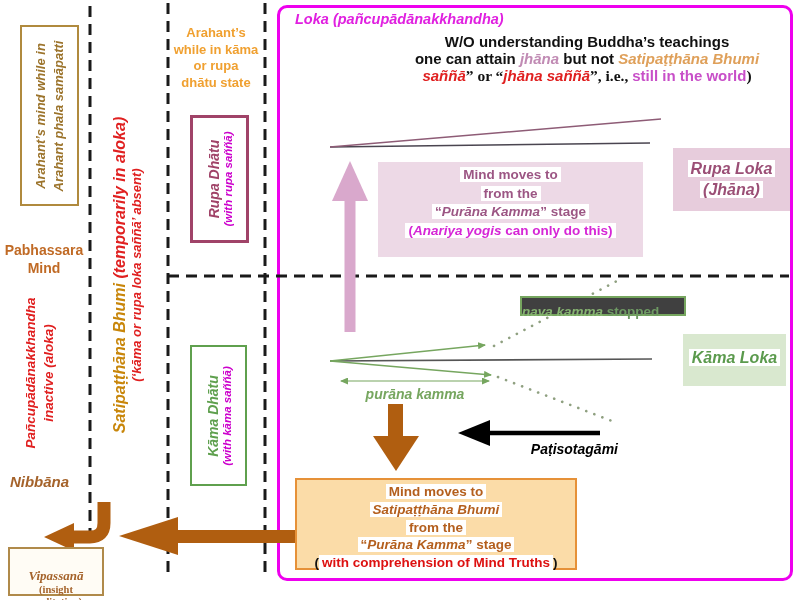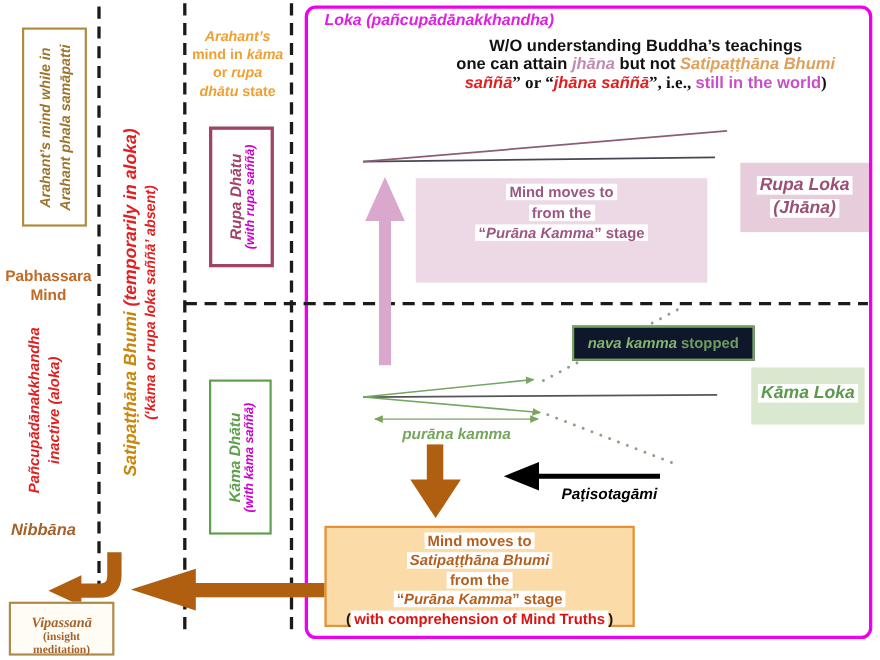--- a/index.html
+++ b/index.html
@@ -17,33 +17,33 @@
   .arahant-box{left:20px;top:25px;width:55px;height:177px;border:2px solid #B08A3E;}
   .arahant-box .rot{font:italic bold 13px "Liberation Sans",sans-serif;color:#9C742C;line-height:1.35;}
   .pabhassara{left:0;top:241px;width:88px;text-align:center;
       font:bold 14px "Liberation Sans",sans-serif;color:#C06A25;line-height:1.3;}
   .pancu{left:8px;top:280px;width:64px;height:185px;}
   .pancu .rot{font:italic bold 13.5px "Liberation Sans",sans-serif;color:#E02020;line-height:1.3;}
   .nibbana{left:2px;top:473px;width:75px;text-align:center;
       font:italic bold 15px "Liberation Sans",sans-serif;color:#A5632B;}
   .vip-box{left:8px;top:547px;width:96px;height:49px;border:2px solid #B08A4A;
       background:#FFFCF5;text-align:center;color:#A5632B;
-      font-family:"Liberation Serif",serif;padding-top:9px;box-sizing:border-box;}
+      font-family:"Liberation Serif",serif;padding-top:19px;box-sizing:border-box;}
   .vip-title{font:italic bold 13px "Liberation Serif",serif;}
   .vip-sub{font:bold 10.5px "Liberation Serif",serif;line-height:1.15;}
   
   .bhumi{left:92px;top:65px;width:70px;height:420px;}
   .bhumi .rot{line-height:1.25;}
   .bhumi-l1{font:italic bold 16px "Liberation Sans",sans-serif;}
   .bhumi-l1 .gold{color:#C8860A;} .bhumi-l1 .red{color:#E02020;}
   .bhumi-l2{font:italic bold 13px "Liberation Sans",sans-serif;color:#E02020;}
   
   .dhatu-note{left:168px;top:25px;width:96px;text-align:center;
       font:bold 13px "Liberation Sans",sans-serif;color:#F0A030;line-height:1.28;}
-  .dhatu-note .it{font-style:italic;}
+  .dhatu-note .it{}
   .rupa-dhatu{left:190px;top:115px;width:53px;height:122px;border:3px solid #A04368;}
   .rupa-dhatu .rot{line-height:1.25;}
   .rd-name{font:italic bold 14px "Liberation Sans",sans-serif;color:#A04368;}
   .rd-paren{font:italic bold 11.5px "Liberation Sans",sans-serif;color:#CC00CC;}
   .kama-dhatu{left:190px;top:345px;width:53px;height:137px;border:2.5px solid #5FA04E;}
   .kama-dhatu .rot{line-height:1.25;}
   .kd-name{font:italic bold 14px "Liberation Sans",sans-serif;color:#5FA04E;}
   .kd-paren{font:italic bold 11.5px "Liberation Sans",sans-serif;color:#CC00CC;}
   
   .loka-title{left:295px;top:11px;font:italic bold 14.5px "Liberation Sans",sans-serif;color:#E020E0;}
@@ -59,27 +59,27 @@
       line-height:1.38;padding-top:4px;box-sizing:border-box;}
   .hl{background:#ffffff;padding:0 3px;}
   .jhana-box .it{font-style:italic;}
   .jb-magenta{color:#D626D6;}
   .rupa-loka{left:673px;top:148px;width:117px;height:63px;background:#E7CCDC;
       text-align:center;font:italic bold 16px "Liberation Sans",sans-serif;color:#9B4F76;
       padding-top:11px;box-sizing:border-box;line-height:1.3;}
   .kama-loka{left:683px;top:334px;width:103px;height:52px;background:#D9E8CF;
       text-align:center;font:italic bold 16px "Liberation Sans",sans-serif;color:#5B9A4D;
       padding-top:15px;box-sizing:border-box;}
-  .nava-box{left:520px;top:296px;width:166px;height:32px;border:2px solid #76A65F;
-      background:#0f172a;text-align:center;font:bold 13.5px "Liberation Sans",sans-serif;
+  .nava-box{left:520px;top:296px;width:166px;height:20px;border:2px solid #76A65F;
+      background:#404040;font:bold 13.5px "Liberation Sans",sans-serif;
       color:#6E9A63;padding-top:6px;box-sizing:border-box;}
   .nava-box .it{font-style:italic;color:#85B370;}
   .purana{left:350px;top:386px;width:130px;text-align:center;
       font:italic bold 14px "Liberation Sans",sans-serif;color:#76A65F;}
-  .patiso{left:490px;top:441px;width:128px;text-align:center;
+  .patiso{left:490px;top:441px;width:128px;text-align:right;
       font:italic bold 14px "Liberation Sans",sans-serif;color:#000;}
   .satip-box{left:295px;top:478px;width:282px;height:92px;background:#FBDCA8;
       border:2px solid #E69138;text-align:center;
       font:bold 13.5px "Liberation Sans",sans-serif;color:#B45F1D;line-height:1.32;
       padding-top:3px;box-sizing:border-box;}
   .satip-box .it{font-style:italic;}
   .sb-red{color:#DD1111;}
   .sb-black{color:#111;}
 </style>
 </head>
@@ -172,21 +172,21 @@
   <div class="rot">
     <div class="bhumi-l1">
       <span class="gold">Satipaṭṭhāna Bhumi </span><span class="red">(temporarily in aloka)</span>
     </div>
     <div class="bhumi-l2">(‘kāma or rupa loka saññā’ absent)</div>
   </div>
 </div>
 
 <div class="abs txt dhatu-note">
   <div><span class="it">Arahant’s</span></div>
-  <div><span>mind in </span><span class="it">kāma</span></div>
+  <div><span>while in </span><span class="it">kāma</span></div>
   <div><span>or </span><span class="it">rupa</span></div>
   <div><span class="it">dhātu</span><span> state</span></div>
 </div>
 
 <div class="abs txt rupa-dhatu">
   <div class="rot">
     <div class="rd-name">Rupa Dhātu</div>
     <div class="rd-paren">(with rupa saññā)</div>
   </div>
 </div>
@@ -209,20 +209,21 @@
   </div>
   <div>
     <span class="h-red">saññā</span><span class="h-serif">” or “</span><span class="h-red">jhāna saññā</span><span class="h-serif">”, i.e., </span><span class="h-violet">still in the world</span><span class="h-serif">)</span>
   </div>
 </div>
 
 <div class="abs txt jhana-box">
   <div><span class="hl">Mind moves to</span></div>
   <div><span class="hl">from the</span></div>
   <div><span class="hl"><span>“</span><span class="it">Purāna Kamma</span><span>” stage</span></span></div>
+  <div><span class="hl jb-magenta"><span>(</span><span class="it">Anariya yogis</span><span> can only do this</span><span>)</span></span></div>
 </div>
 
 <div class="abs txt rupa-loka">
   <div><span class="hl">Rupa Loka</span></div>
   <div><span class="hl">(Jhāna)</span></div>
 </div>
 
 <div class="abs txt kama-loka">
   <span class="hl">Kāma Loka</span>
 </div>

